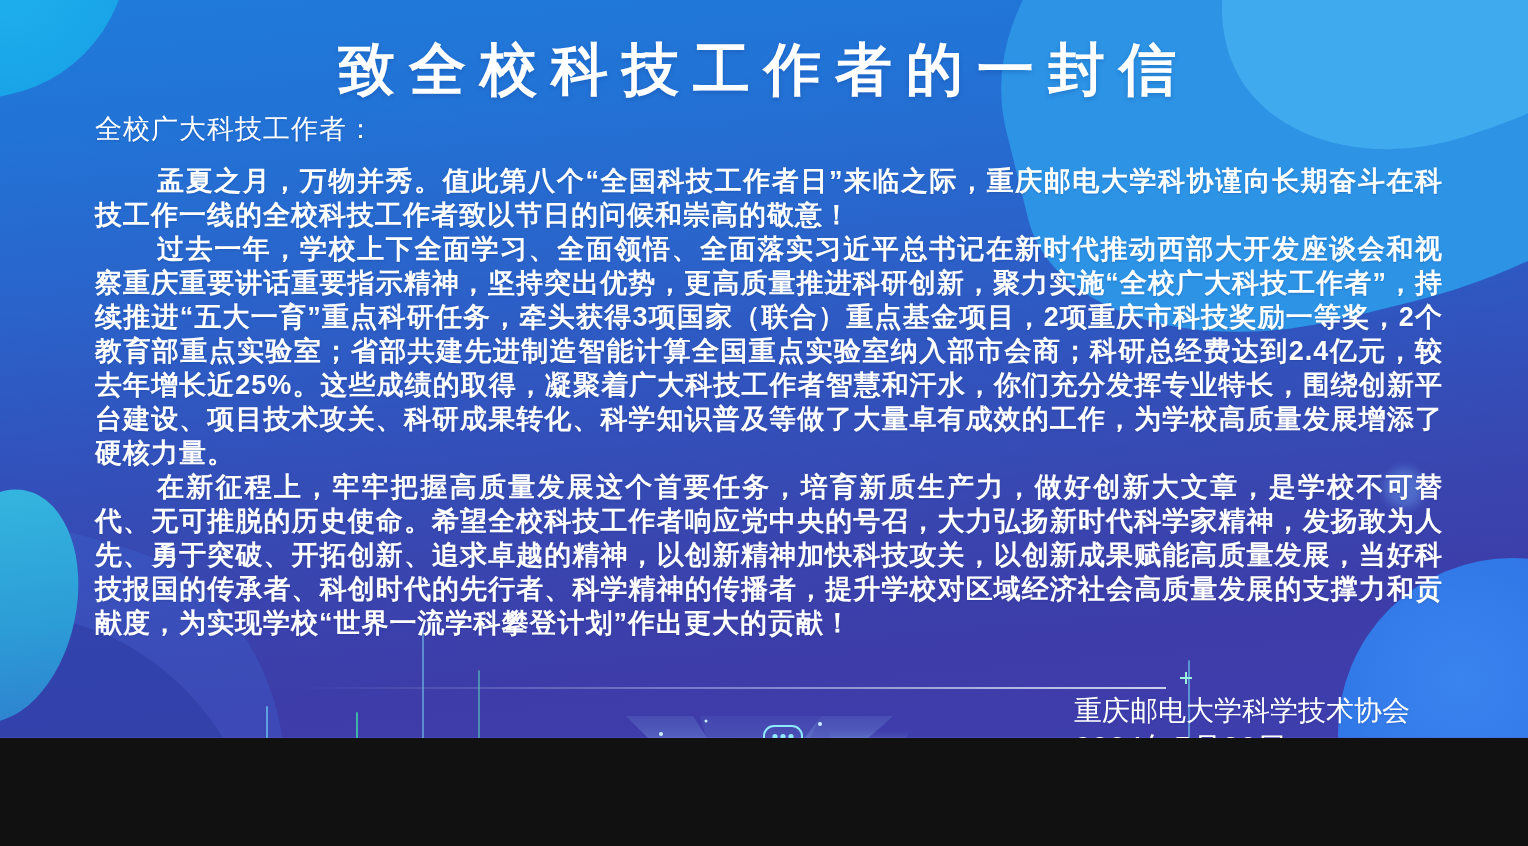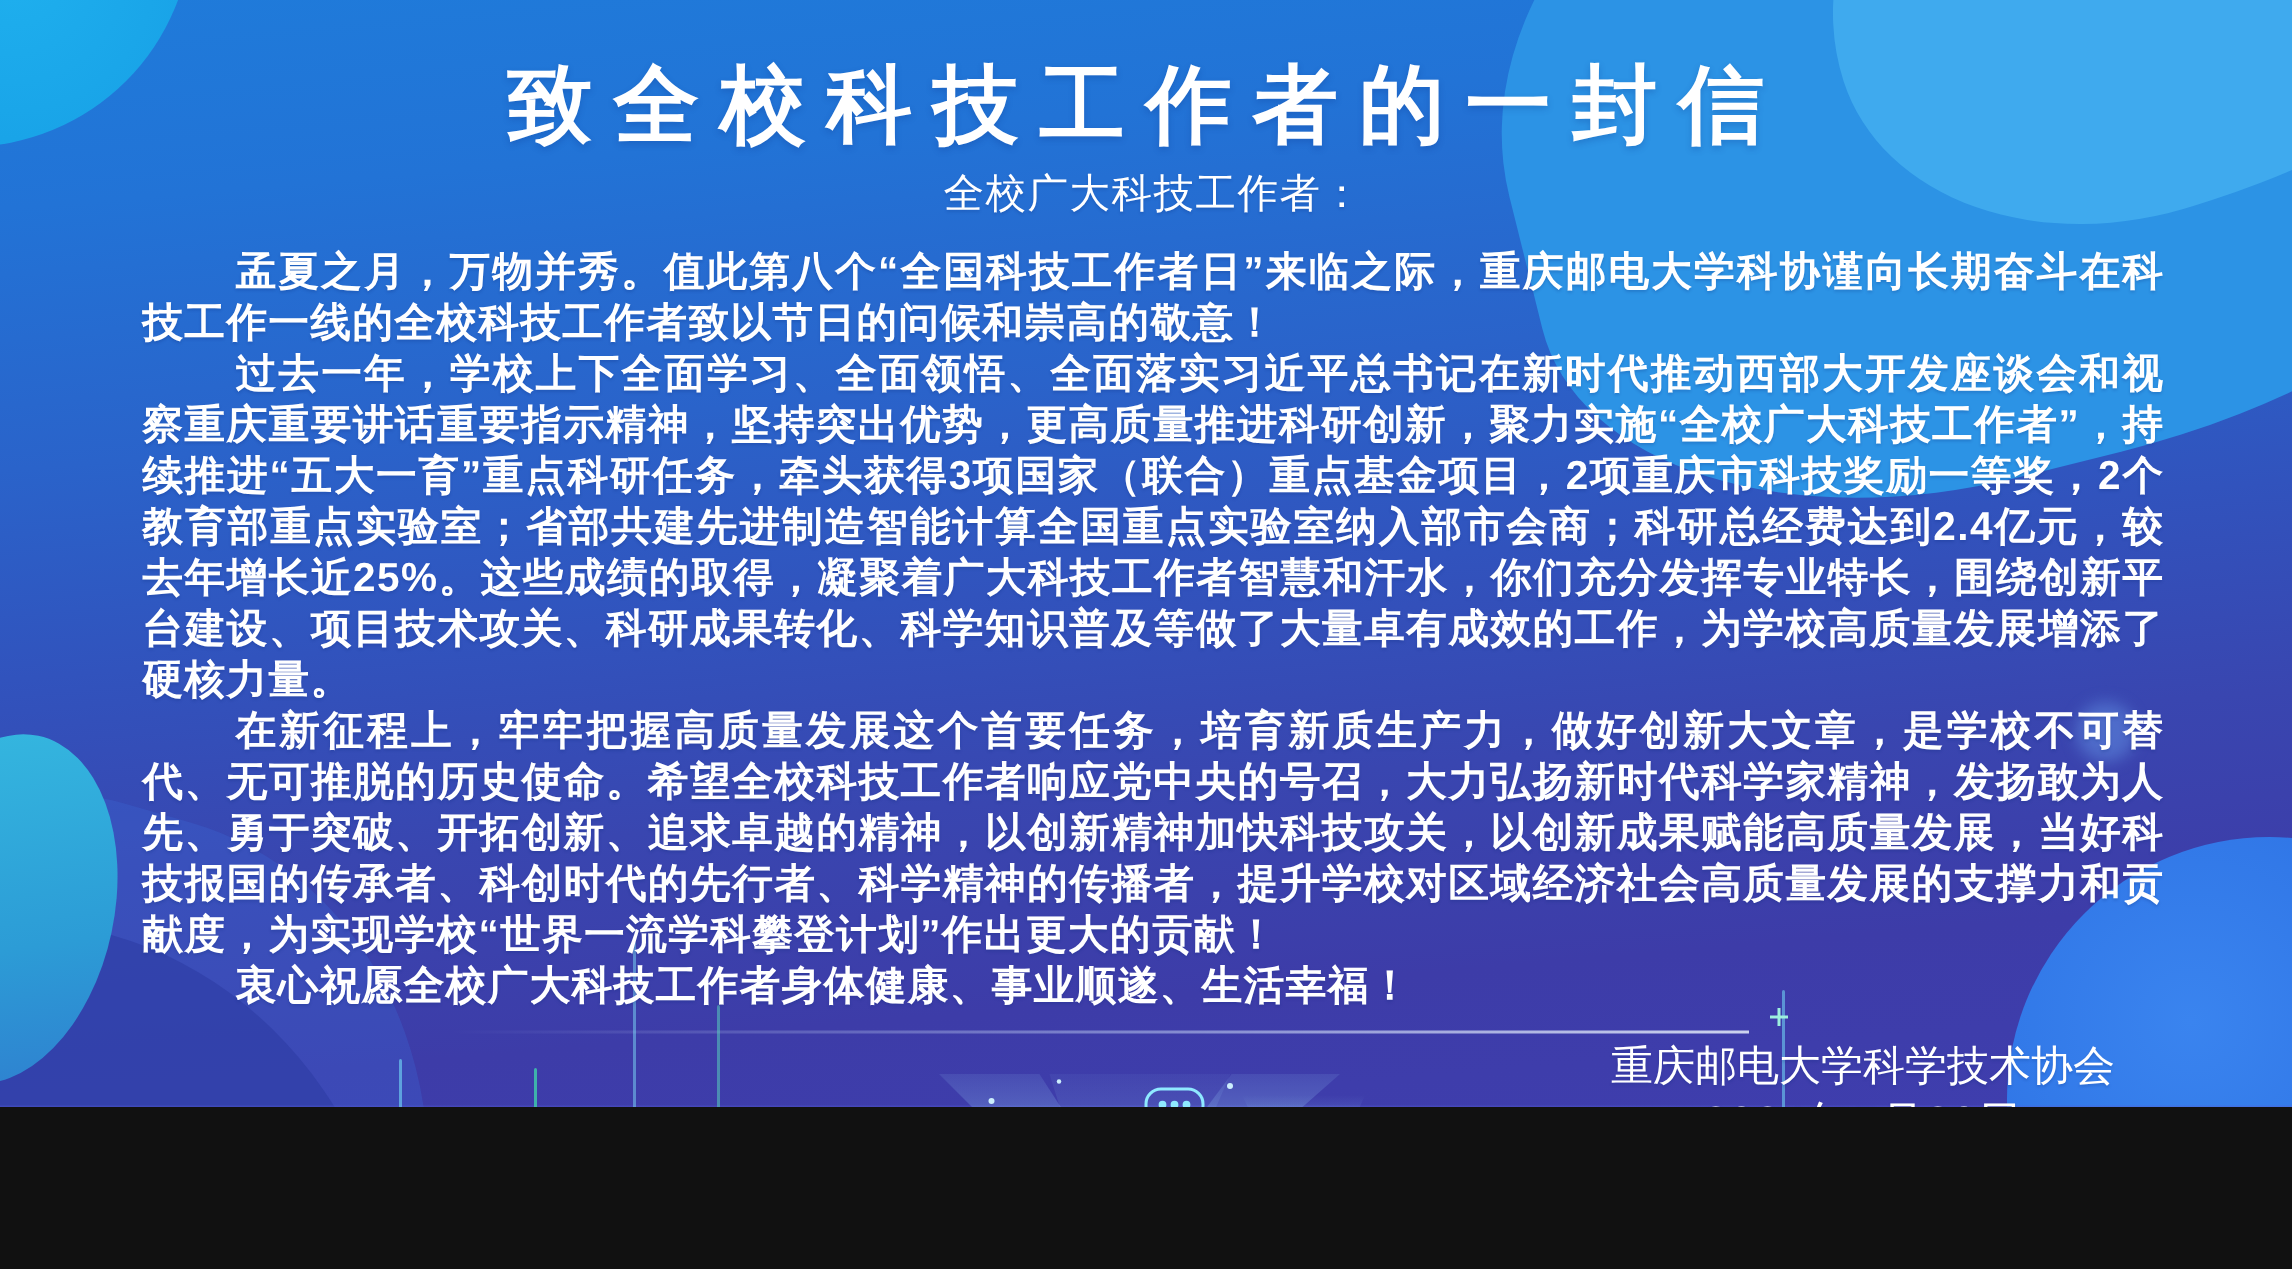--- a/index.html
+++ b/index.html
@@ -45,24 +45,24 @@
   .sparkle::before{left:5px;top:0;width:2px;height:12px;}
   .sparkle::after{left:0;top:5px;width:12px;height:2px;}
   
   .title{position:absolute;top:32px;left:0;width:100%;text-align:center;
     font-size:57px;font-weight:bold;letter-spacing:14px;
     font-family:"Liberation Serif","DejaVu Serif",serif;
     text-shadow:0 2px 4px rgba(10,50,140,.25);}
   .body-text{position:absolute;left:95px;top:112px;width:1348px;
     font-size:27px;line-height:34px;letter-spacing:1px;
     text-shadow:0 1px 2px rgba(10,40,120,.22);}
-  .salutation{margin:0 0 18px 0;text-align:center;}
+  .salutation{margin:0 0 18px 0;}
   .body-text p{margin:0;text-indent:2.3em;text-align:justify;font-weight:bold;}
   .body-text p.no-justify{text-align:left;}
-  .signature-block{position:absolute;right:118px;top:694px;text-align:center;
+  .signature-block{position:absolute;right:118px;top:694px;
     font-size:28px;line-height:34px;text-shadow:0 1px 2px rgba(10,40,120,.22);}
   .signature-block .date{margin-top:4px;font-size:31px;}
   
   .illustration{position:absolute;left:498px;top:716px;width:566px;height:130px;}
 </style>
 </head>
 <body>
 
 <div id="stage" data-name="letter-page">
 
@@ -228,21 +228,20 @@
     </g>
   </svg>
 
   <div class="title" data-name="page-title">致全校科技工作者的一封信</div>
 
   <div class="body-text" data-name="letter-body">
     <div class="salutation" data-name="letter-salutation">全校广大科技工作者：</div>
     <p data-name="letter-paragraph-1">孟夏之月，万物并秀。值此第八个“全国科技工作者日”来临之际，重庆邮电大学科协谨向长期奋斗在科技工作一线的全校科技工作者致以节日的问候和崇高的敬意！</p>
     <p data-name="letter-paragraph-2">过去一年，学校上下全面学习、全面领悟、全面落实习近平总书记在新时代推动西部大开发座谈会和视察重庆重要讲话重要指示精神，坚持突出优势，更高质量推进科研创新，聚力实施“全校广大科技工作者”，持续推进“五大一育”重点科研任务，牵头获得3项国家（联合）重点基金项目，2项重庆市科技奖励一等奖，2个教育部重点实验室；省部共建先进制造智能计算全国重点实验室纳入部市会商；科研总经费达到2.4亿元，较去年增长近25%。这些成绩的取得，凝聚着广大科技工作者智慧和汗水，你们充分发挥专业特长，围绕创新平台建设、项目技术攻关、科研成果转化、科学知识普及等做了大量卓有成效的工作，为学校高质量发展增添了硬核力量。</p>
     <p data-name="letter-paragraph-3">在新征程上，牢牢把握高质量发展这个首要任务，培育新质生产力，做好创新大文章，是学校不可替代、无可推脱的历史使命。希望全校科技工作者响应党中央的号召，大力弘扬新时代科学家精神，发扬敢为人先、勇于突破、开拓创新、追求卓越的精神，以创新精神加快科技攻关，以创新成果赋能高质量发展，当好科技报国的传承者、科创时代的先行者、科学精神的传播者，提升学校对区域经济社会高质量发展的支撑力和贡献度，为实现学校“世界一流学科攀登计划”作出更大的贡献！</p>
-    <p class="no-justify" data-name="letter-paragraph-4">衷心祝愿全校广大科技工作者身体健康、事业顺遂、生活幸福！</p>
   </div>
 
   <div class="signature-block" data-name="signature-block">
     <div data-name="signature-org">重庆邮电大学科学技术协会</div>
     <div class="date" data-name="signature-date">2024年5月30日</div>
   </div>
 
 </div>
 
 </body></html>

